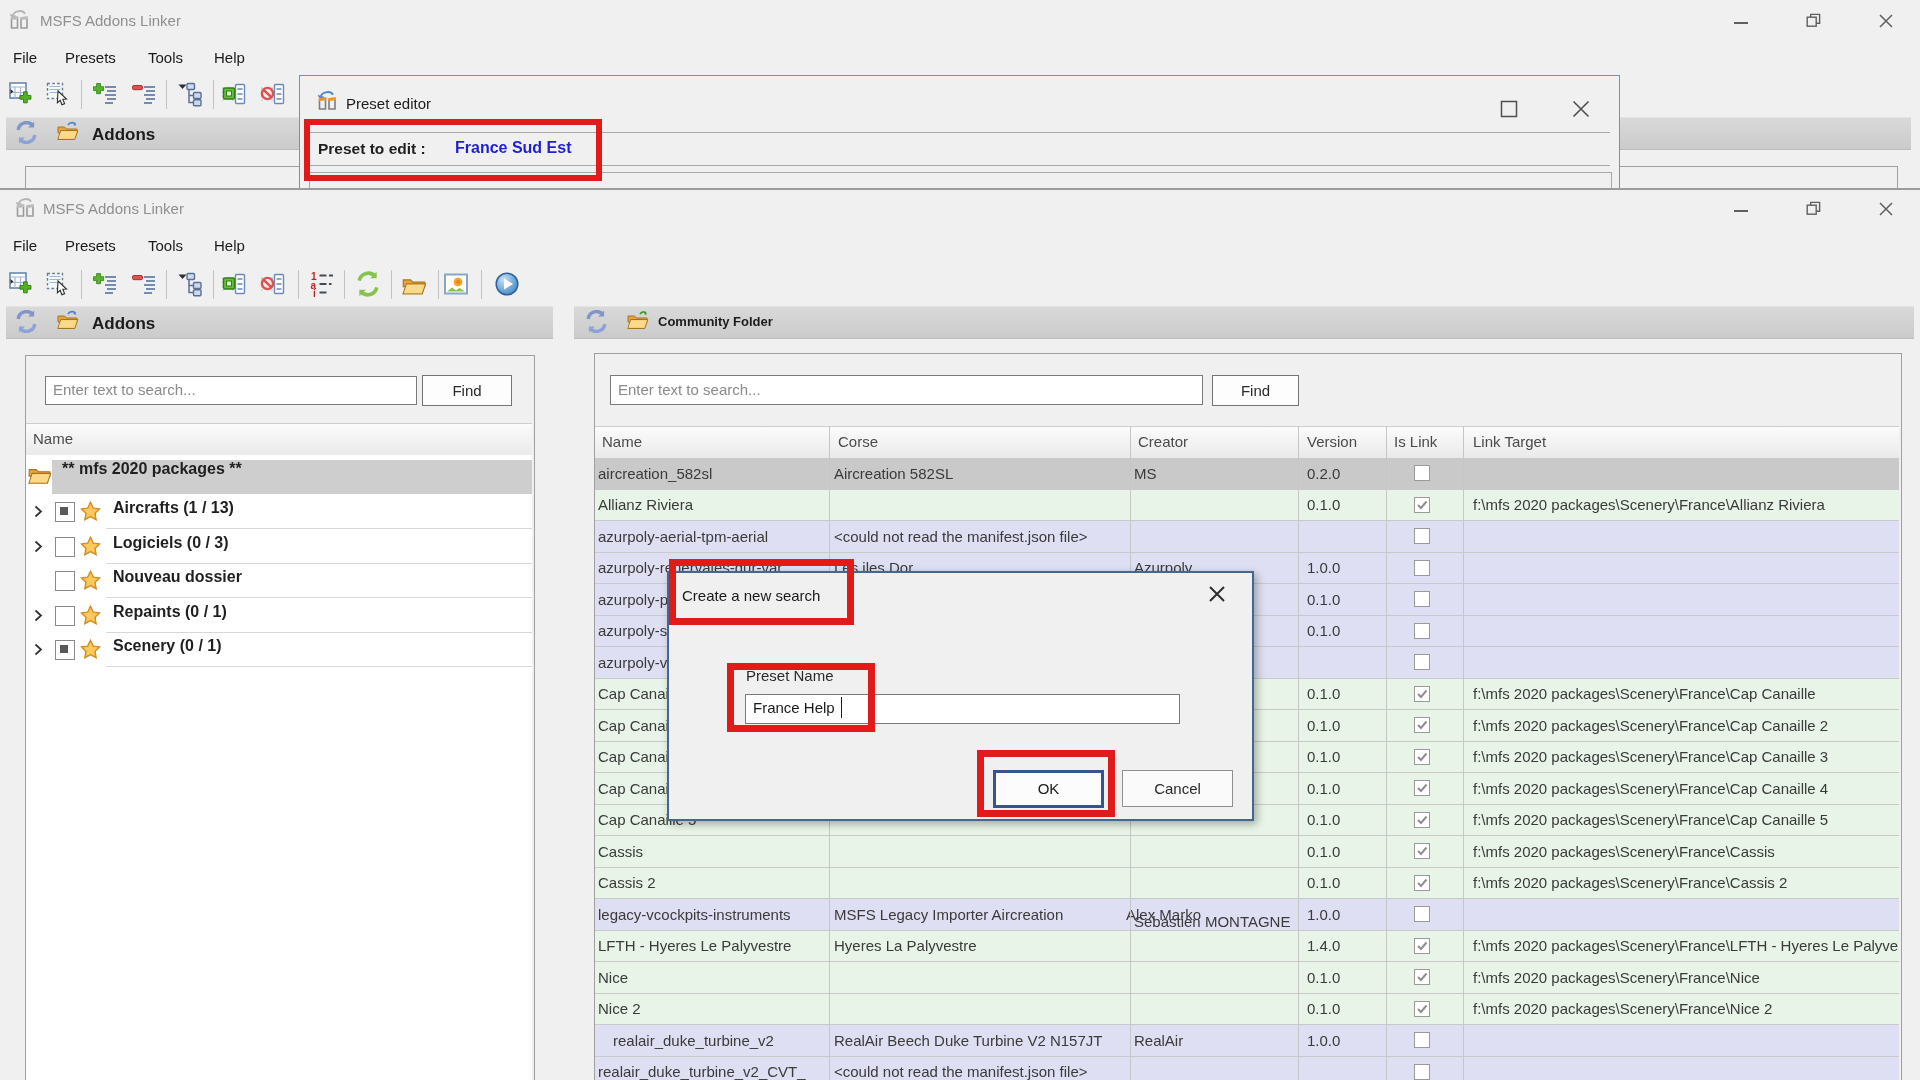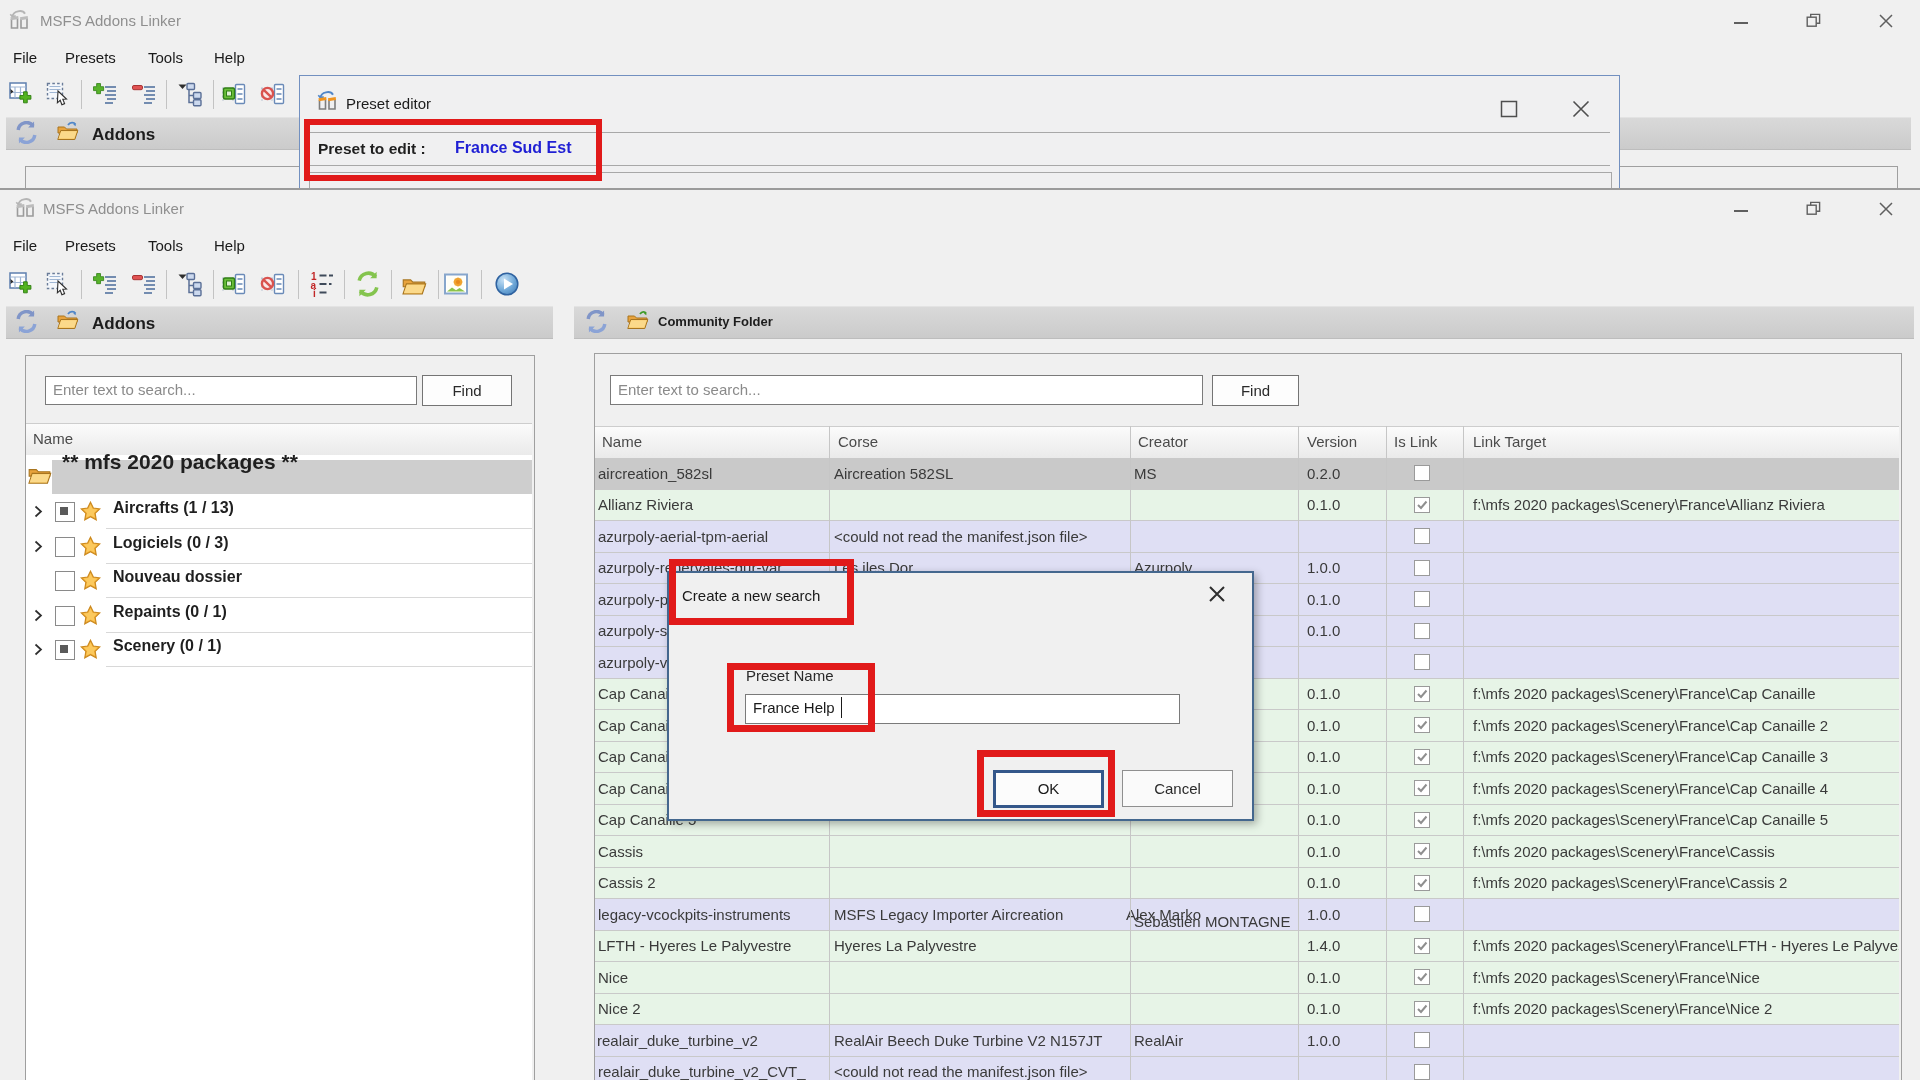--- a/index.html
+++ b/index.html
@@ -266,21 +266,21 @@
 <div class="btn" style="left:422px;top:185px;width:88px;height:29px;line-height:29px">Find</div>
 <div class="a colhdr" style="left:26px;top:233px;width:506px;height:31px"></div>
 <span class="th" style="left:33px;top:240px">Name</span>
 <div class="a" style="left:26px;top:265px;width:506px;height:626px;background:#fff"></div>
 <div class="a" style="left:52px;top:270px;width:480px;height:34px;background:#cecece"></div>
 <svg class="a" style="left:27px;top:272px" width="25" height="25" viewBox="0 0 23 23">
       <path d="M2,7 h6.5 l2,2 H21 v4 H2 z" fill="#e8a33d" stroke="#a8751f" stroke-width="1"></path>
       <path d="M1.8,19.5 L4.8,10.5 H21.8 L18.8,19.5 Z" fill="#f6c461" stroke="#a8751f" stroke-width="1"></path>
       <path d="M2.6,18.6 L5.2,11.3 H20.7 L18.2,18.6 Z" fill="#fbd98a"></path>
     </svg>
-<span class="t b" style="left:62px;top:260px;font-size:21px">** mfs 2020 packages **</span>
+<span class="t b" style="left:62px;top:270px;font-size:16px">** mfs 2020 packages **</span>
 <div class="a" style="left:106px;top:304px;width:426px;height:34px;border-bottom:1px solid #d8d8d8"></div>
 <svg class="a" style="left:34px;top:315px" width="9" height="13" viewBox="0 0 9 13">
       <path d="M1.5,1.5 L7,6.5 L1.5,11.5" stroke="#2e2e2e" stroke-width="1.7" fill="none"></path>
     </svg>
 <div class="a" style="left:55px;top:312px;width:18px;height:18px;background:#fff;border:1px solid #8a8a8a">
       <div class="a" style="left:4px;top:4px;width:8px;height:8px;background:#5a5a5a"></div>
     </div>
 <svg class="a" style="left:80px;top:311px" width="21" height="21" viewBox="0 0 21 21">
       <path d="M10.5,1.2 l2.85,5.8 6.4,0.93 -4.63,4.5 1.1,6.37 -5.72,-3 -5.72,3 1.1,-6.37 L1.25,7.93 l6.4,-0.93 z" fill="#f8b43a" stroke="#cc8a20" stroke-width="1.2"></path>
       <path d="M10.5,3.6 l2.1,4.3 4.7,0.7 -3.4,3.3 0.8,4.7 -4.2,-2.2 -4.2,2.2 0.8,-4.7 -3.4,-3.3 4.7,-0.7 z" fill="#fbc95e"></path>
@@ -465,21 +465,21 @@
 <div class="a" style="left:0;top:536.5px;width:1304px;height:30.5px;background:#e7f4e7;border-bottom:1px solid #c9c9c9"></div>
 <span class="t" style="left:3px;top:543.0px">Nice 2</span>
 <span class="t" style="left:712px;top:543.0px">0.1.0</span>
 <div class="a" style="left:819px;top:543.5px;width:14px;height:14px;background:#fff;border:1px solid #9a9a9a">
         <svg width="14" height="14" viewBox="0 0 14 14" style="position:absolute;left:0;top:0">
           <path d="M3,7 L6,10 L11.5,3.5" stroke="#8f8f8f" stroke-width="2" fill="none"></path>
         </svg>
       </div>
 <span class="t" style="left:878px;top:543.0px">f:\mfs 2020 packages\Scenery\France\Nice 2</span>
 <div class="a" style="left:0;top:568.0px;width:1304px;height:30.5px;background:#dfdff4;border-bottom:1px solid #c9c9c9"></div>
-<span class="t" style="left:2px;top:574.5px">realair_duke_turbine_v2</span>
+<span class="t" style="left:18px;top:574.5px">realair_duke_turbine_v2</span>
 <span class="t" style="left:239px;top:574.5px">RealAir Beech Duke Turbine V2 N157JT</span>
 <span class="t" style="left:539px;top:574.5px">RealAir</span>
 <span class="t" style="left:712px;top:574.5px">1.0.0</span>
 <div class="a" style="left:819px;top:575.0px;width:14px;height:14px;background:#fff;border:1px solid #9a9a9a"></div>
 <div class="a" style="left:0;top:599.5px;width:1304px;height:30.5px;background:#dfdff4;border-bottom:1px solid #c9c9c9"></div>
 <span class="t" style="left:3px;top:606.0px">realair_duke_turbine_v2_CVT_</span>
 <span class="t" style="left:239px;top:606.0px">&lt;could not read the manifest.json file&gt;</span>
 <div class="a" style="left:819px;top:606.5px;width:14px;height:14px;background:#fff;border:1px solid #9a9a9a"></div>
 </div>
 <div class="a" style="left:829px;top:236px;width:1px;height:656px;background:#c6c6c6"></div>

